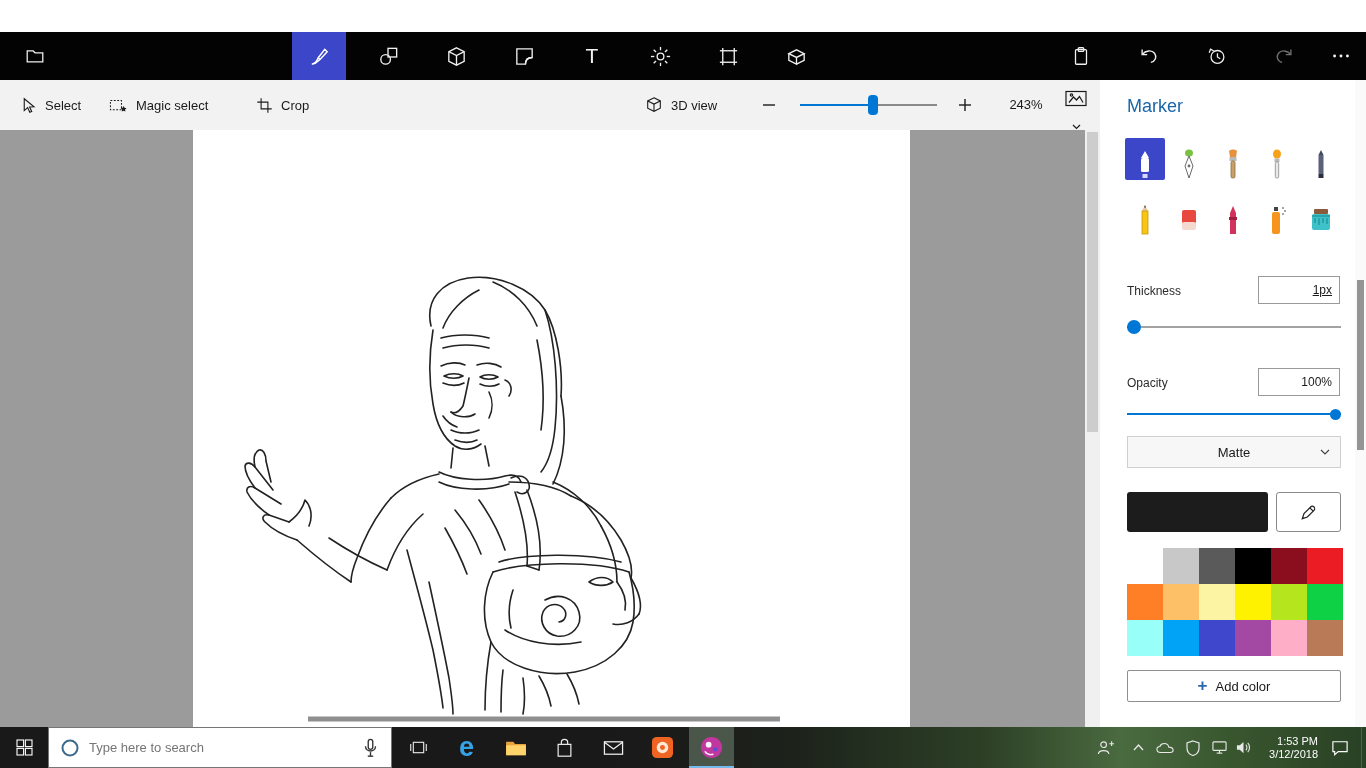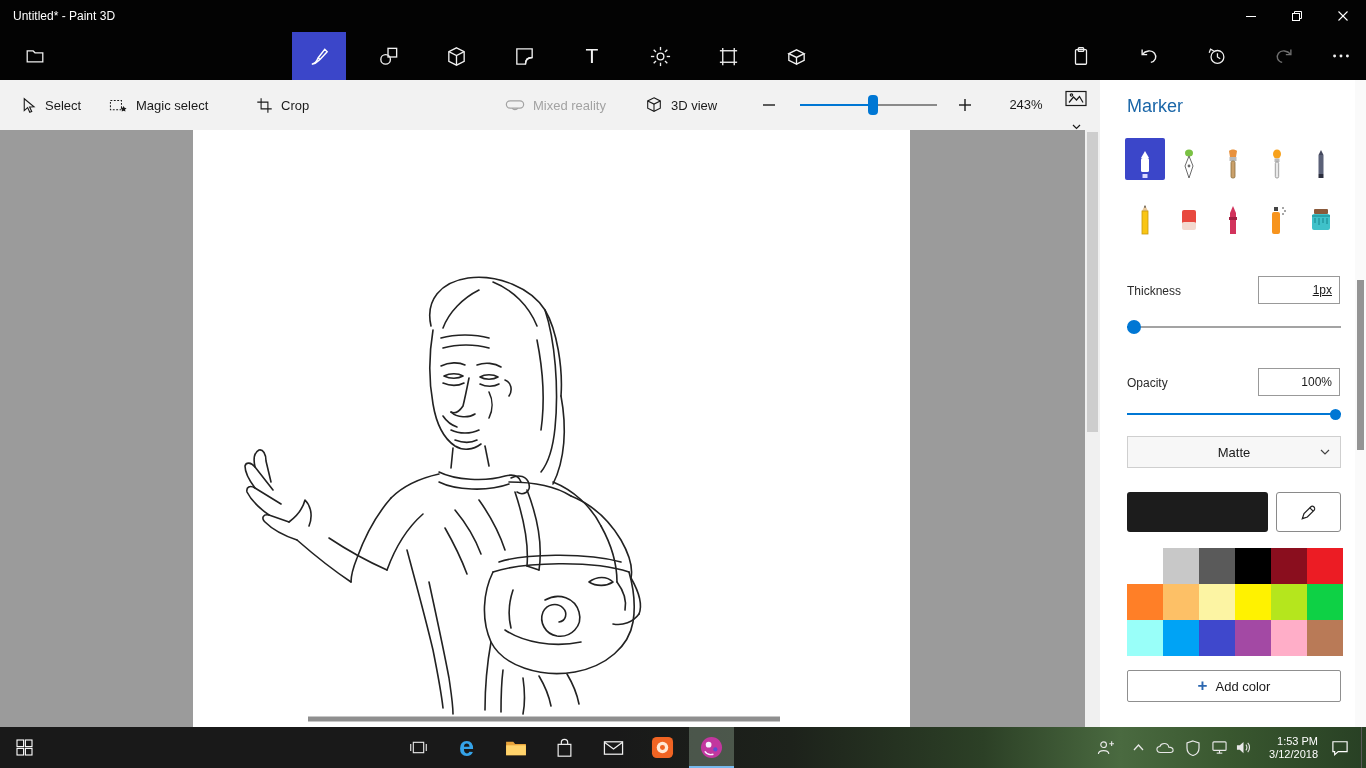--- a/index.html
+++ b/index.html
@@ -62,42 +62,20 @@
   .searchbox input { border:none; outline:none; flex:1; font-size:13px; color:#444; background:transparent; font-family:"Liberation Sans",sans-serif; }
   .clock { position:absolute; left:1254px; top:0; width:64px; height:41px; color:#fff; font-size:11px; text-align:right; display:flex; flex-direction:column; justify-content:center; gap:1px; line-height:12px; }
   .p3d-active { background:rgba(190,220,190,.30); box-shadow:inset 0 -2px 0 #76b9ed; }
   .show-desktop { position:absolute; right:0; top:0; width:5px; height:41px; border-left:1px solid #5a5a5a; }
 </style>
 </head>
 <body>
 
 <div class="root">
 
-  <div class="titlebar">
-    <span class="title-text">Untitled* - Paint 3D</span>
-    <div class="win-controls">
-      <div class="win-btn">
-        <svg width="12" height="12" viewBox="0 0 12 12">
-            <line x1="1" y1="6.5" x2="11" y2="6.5" stroke="#fff" stroke-width="1"></line>
-          </svg>
-      </div>
-      <div class="win-btn">
-        <svg width="12" height="12" viewBox="0 0 12 12" fill="none" stroke="#fff" stroke-width="1">
-            <rect x="1.5" y="3.5" width="7" height="7"></rect>
-            <path d="M3.5 3.5 V1.5 H10.5 V8.5 H8.5"></path>
-          </svg>
-      </div>
-      <div class="win-btn">
-        <svg width="12" height="12" viewBox="0 0 12 12" stroke="#fff" stroke-width="1.1">
-            <line x1="1.5" y1="1.5" x2="10.5" y2="10.5"></line>
-            <line x1="10.5" y1="1.5" x2="1.5" y2="10.5"></line>
-          </svg>
-      </div>
-    </div>
-  </div>
 
   <div class="toolbar">
     <div class="tb" style="left:10px">
       <svg width="22" height="22" viewBox="0 0 24 24" fill="none" stroke="#f0f0f0" stroke-width="1.4">
           <path d="M3.5 6.5 H10 L12 8.5 H20.5 V18.5 H3.5 Z"></path>
         </svg>
     </div>
 
     <div class="tb sel" style="left: 292px; background-color: rgb(59, 70, 201);">
       <svg width="23" height="23" viewBox="0 0 24 24" fill="none" stroke="#fff" stroke-width="1.5">
@@ -208,27 +186,20 @@
           <path d="M17 10.5 l1.1 2.2 2.4.4 -1.8 1.7 .5 2.4 -2.2-1.1 -2.2 1.1 .5-2.4 -1.8-1.7 2.4-.4 z" fill="#1a1a1a" stroke="none"></path>
         </svg>
       <span>Magic select</span>
     </div>
     <div class="sb-item" style="left:256px">
       <svg width="17" height="17" viewBox="0 0 20 20" fill="none" stroke="#1a1a1a" stroke-width="1.3">
           <path d="M6 1.5 V14 H18.5"></path>
           <path d="M1.5 6 H14 V18.5"></path>
         </svg>
       <span>Crop</span>
-    </div>
-    <div class="sb-item disabled" style="left:505px">
-      <svg width="20" height="16" viewBox="0 0 22 16" fill="none" stroke="#a3a3a3" stroke-width="1.3">
-          <rect x="1.5" y="3.5" width="19" height="8" rx="4"></rect>
-          <path d="M8 11.5 C9 13.5 13 13.5 14 11.5"></path>
-        </svg>
-      <span>Mixed reality</span>
     </div>
     <div class="sb-item" style="left:645px">
       <svg width="18" height="18" viewBox="0 0 20 20" fill="none" stroke="#1a1a1a" stroke-width="1.2">
           <path d="M10 2 L17 5.5 V13.5 L10 17 L3 13.5 V5.5 Z"></path>
           <path d="M3 5.5 L10 9 L17 5.5"></path>
           <path d="M10 9 V17"></path>
         </svg>
       <span>3D view</span>
     </div>
 
@@ -491,20 +462,32 @@
   <div class="taskbar">
     <div class="task-btn" style="left:0;width:48px;">
       <svg width="17" height="17" viewBox="0 0 17 17" fill="none" stroke="#fff" stroke-width="1.1">
           <rect x="1" y="1" width="6.6" height="6.6"></rect>
           <rect x="9.4" y="1" width="6.6" height="6.6"></rect>
           <rect x="1" y="9.4" width="6.6" height="6.6"></rect>
           <rect x="9.4" y="9.4" width="6.6" height="6.6"></rect>
         </svg>
     </div>
 
+    <div class="searchbox">
+      <svg width="20" height="20" viewBox="0 0 20 20" style="margin:0 9px 0 11px;">
+          <circle cx="10" cy="10" r="7.5" fill="none" stroke="#3d6a8a" stroke-width="2"></circle>
+        </svg>
+      <input type="text" placeholder="Type here to search" style="">
+      <svg width="15" height="20" viewBox="0 0 16 22" style="margin-right:13px;" fill="none" stroke="#333" stroke-width="1.5">
+          <rect x="5.5" y="1.5" width="5" height="11" rx="2.5"></rect>
+          <path d="M2.5 9 C2.5 16 13.5 16 13.5 9"></path>
+          <line x1="8" y1="15.5" x2="8" y2="20"></line>
+          <line x1="5" y1="20" x2="11" y2="20"></line>
+        </svg>
+    </div>
 
     <div class="task-btn" style="left:396px;width:44px;">
       <svg width="19" height="17" viewBox="0 0 22 18" fill="none" stroke="#e8e8e8" stroke-width="1.3">
           <rect x="5" y="3" width="12" height="12"></rect>
           <path d="M2 5 V13 M20 5 V13"></path>
         </svg>
     </div>
     <div class="task-btn" style="left:444px;width:45px;">
       <span style="color:#35a3e8;font-size:27px;font-weight:bold;line-height:27px;">e</span>
     </div>

